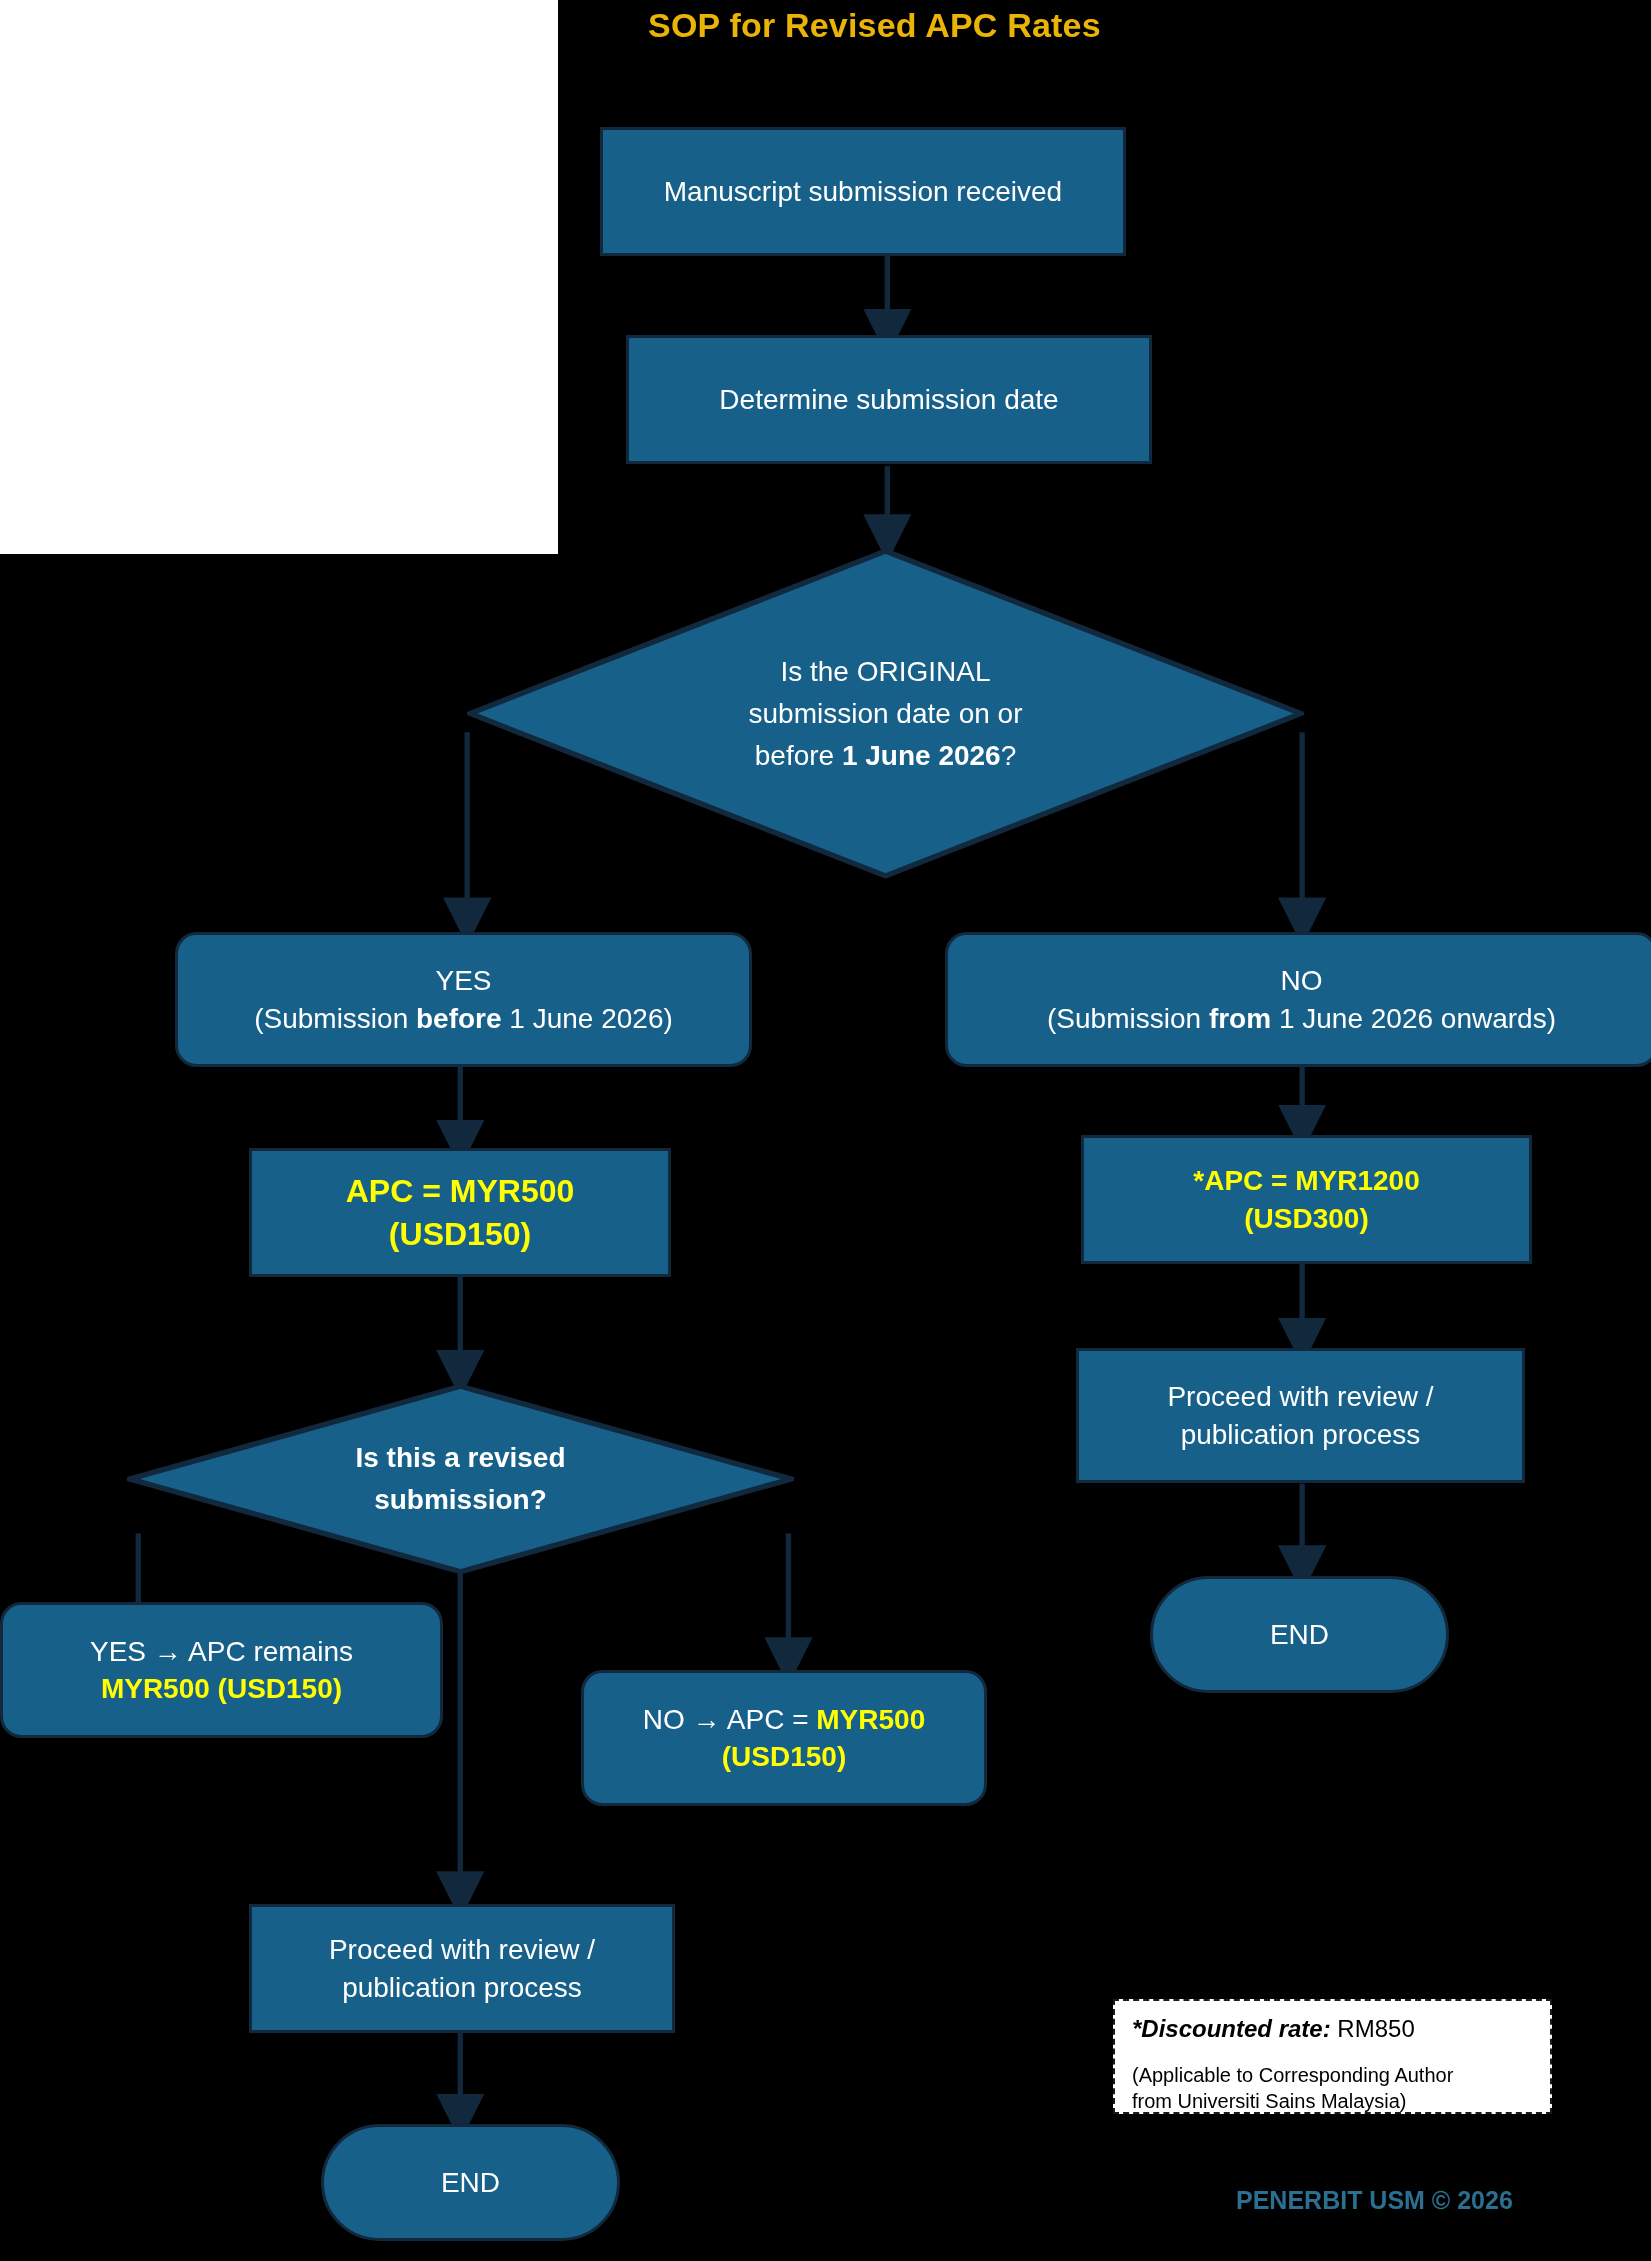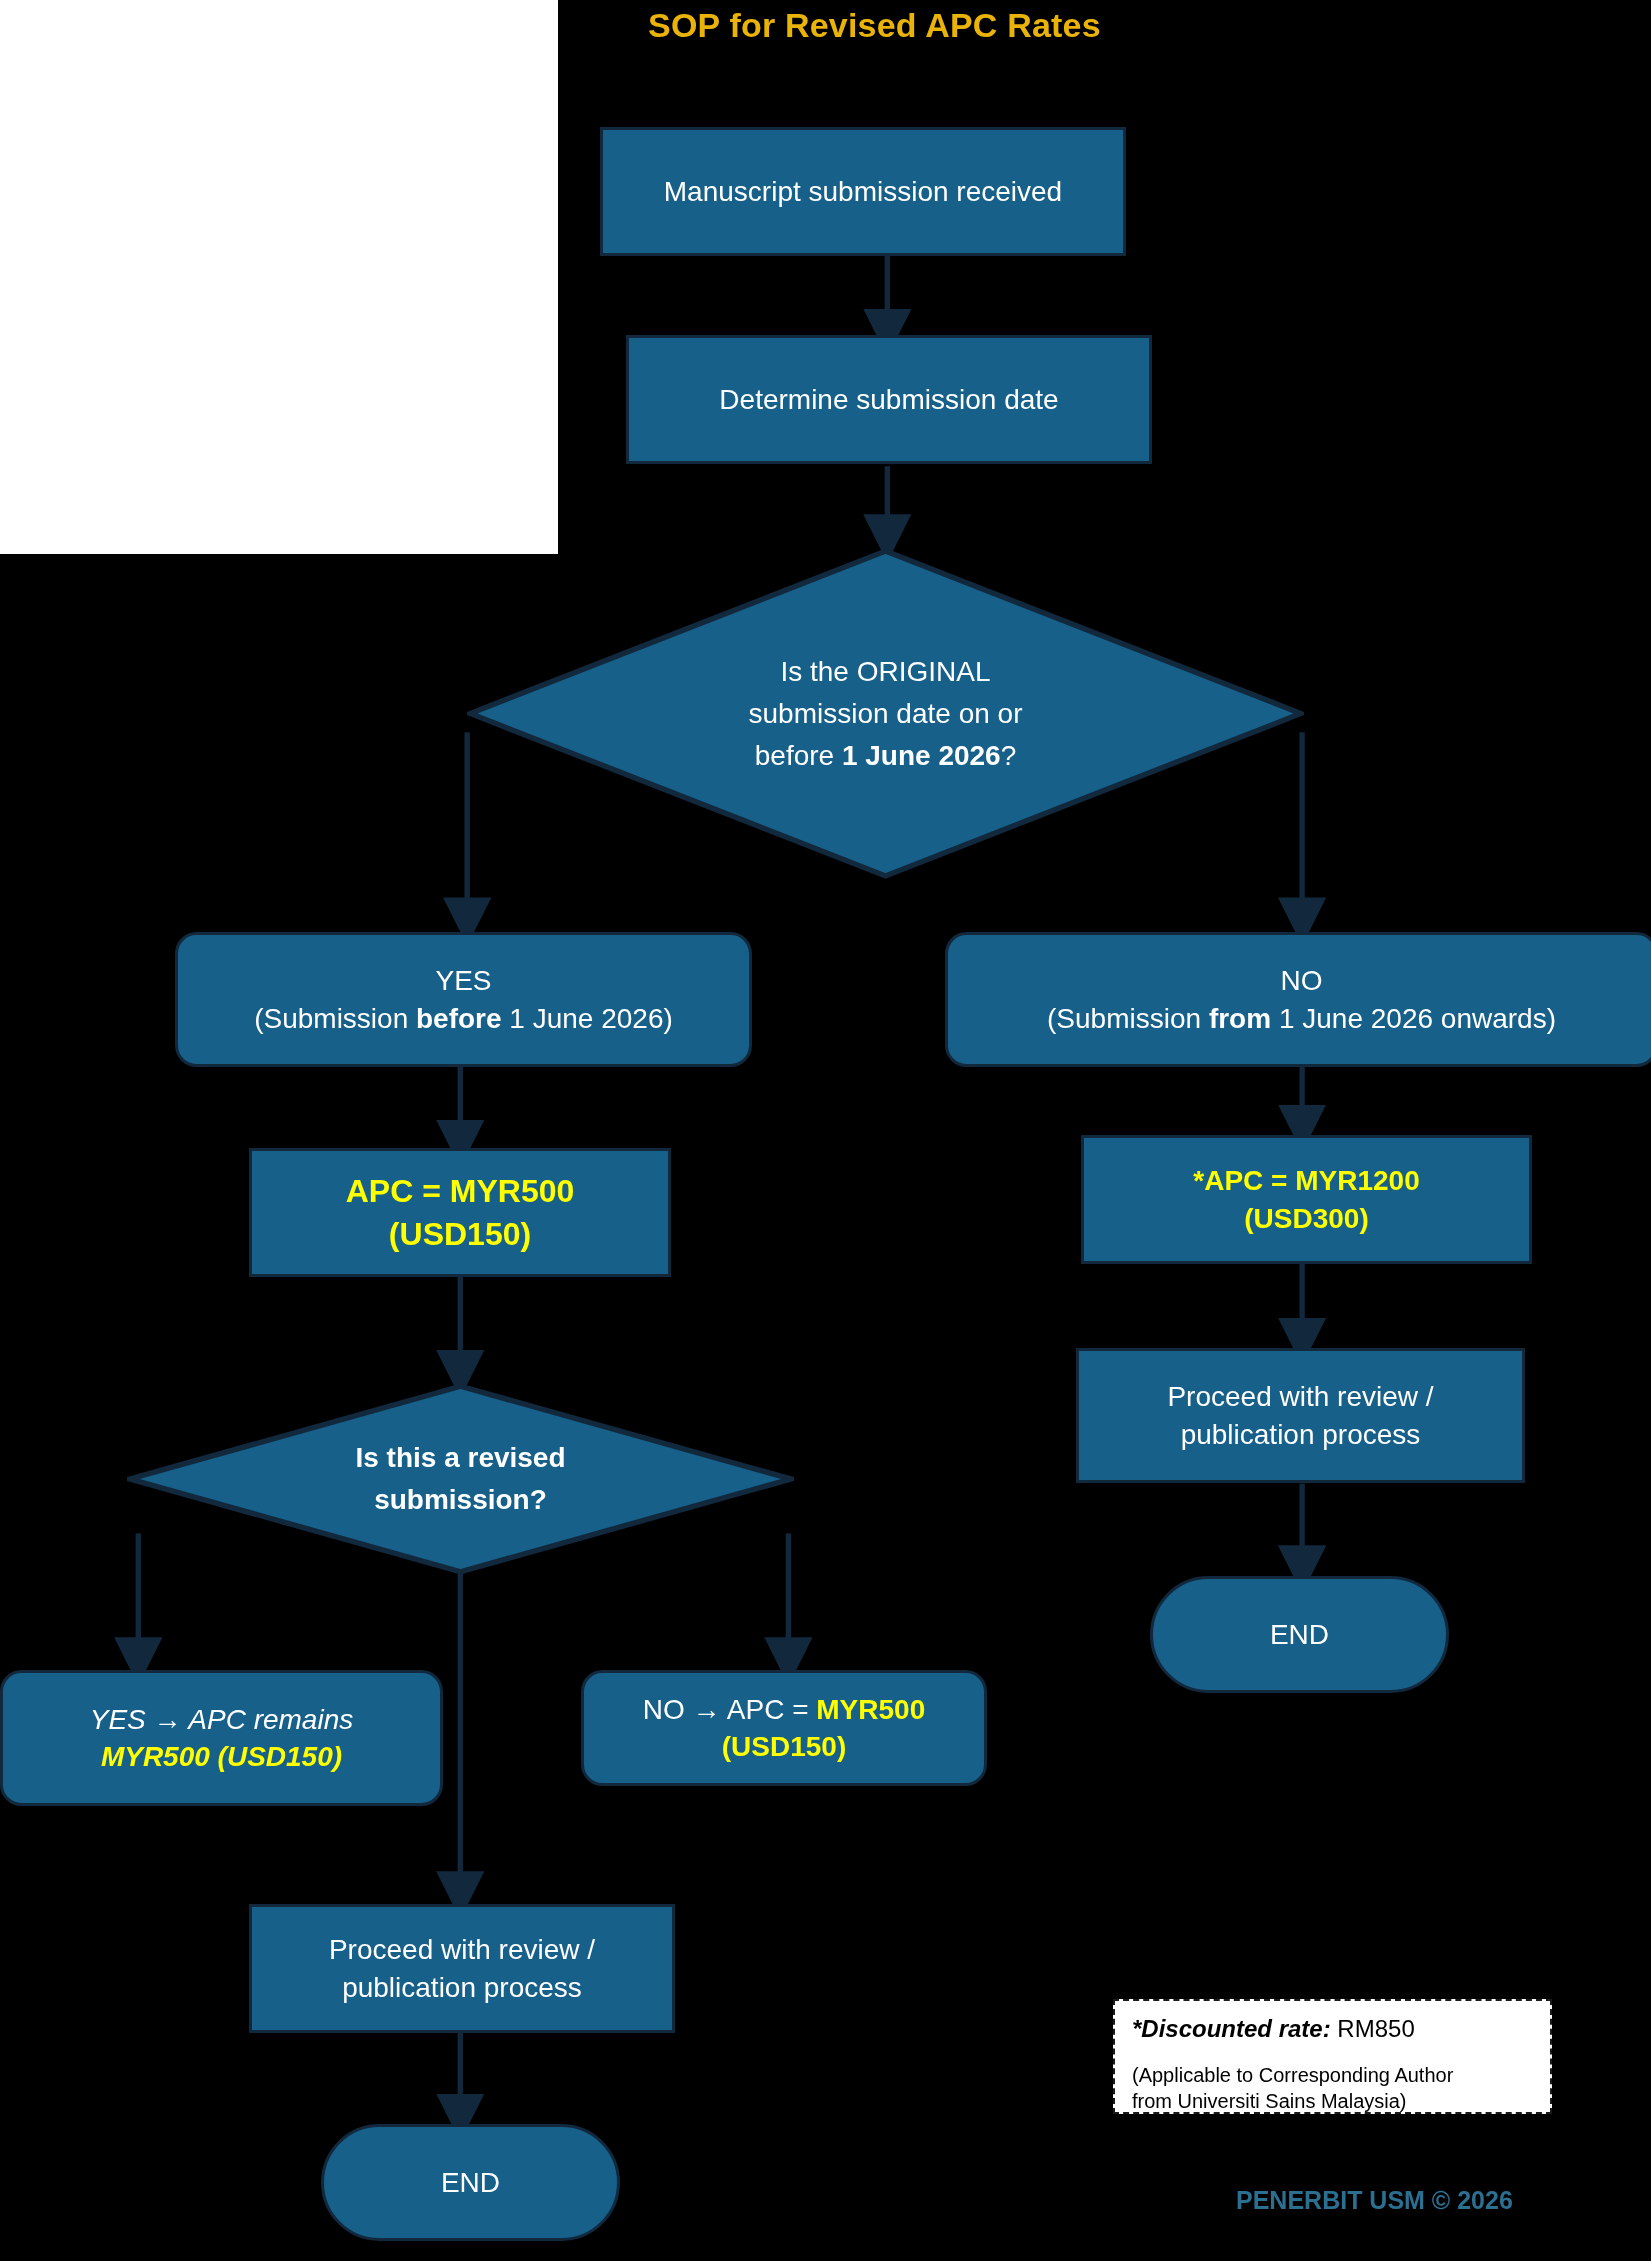--- a/index.html
+++ b/index.html
@@ -126,28 +126,28 @@
       <polygon points="435,4 866,125 435,246 4,125" fill="#176089" stroke="#11283d" stroke-width="7"></polygon>
     </svg>
     <div class="dlabel" style="font-size:28px;font-weight:bold;">
       <div>
         <div>Is this a revised</div>
         <div>submission?</div>
       </div>
     </div>
   </div>
 
-  <div class="node round" style="left:0px;top:1670px;width:443px;height:136px;font-size:28px;font-style:italic;">
+  <div class="node round" style="left:0px;top:1602px;width:443px;height:136px;font-size:28px;">
     <div class="txt">
       <div>YES → APC remains</div>
       <div class="y">MYR500 (USD150)</div>
     </div>
   </div>
 
-  <div class="node round" style="left:581px;top:1670px;width:406px;height:116px;font-size:28px;">
+  <div class="node round" style="left:581px;top:1670px;width:406px;height:136px;font-size:28px;">
     <div class="txt">
       <div><span>NO → APC = </span><span class="y">MYR500</span></div>
       <div class="y">(USD150)</div>
     </div>
   </div>
 
   <div class="node rect" style="left:249px;top:1904px;width:426px;height:129px;font-size:28px;">
     <div class="txt">
       <div>Proceed with review /</div>
       <div>publication process</div>

